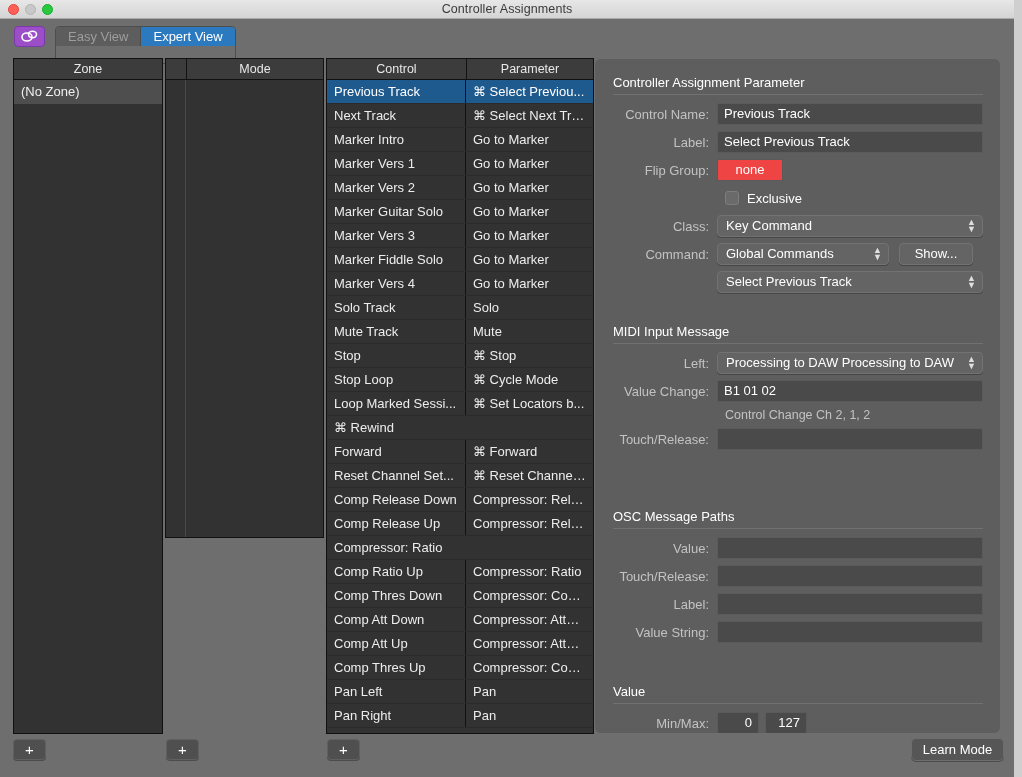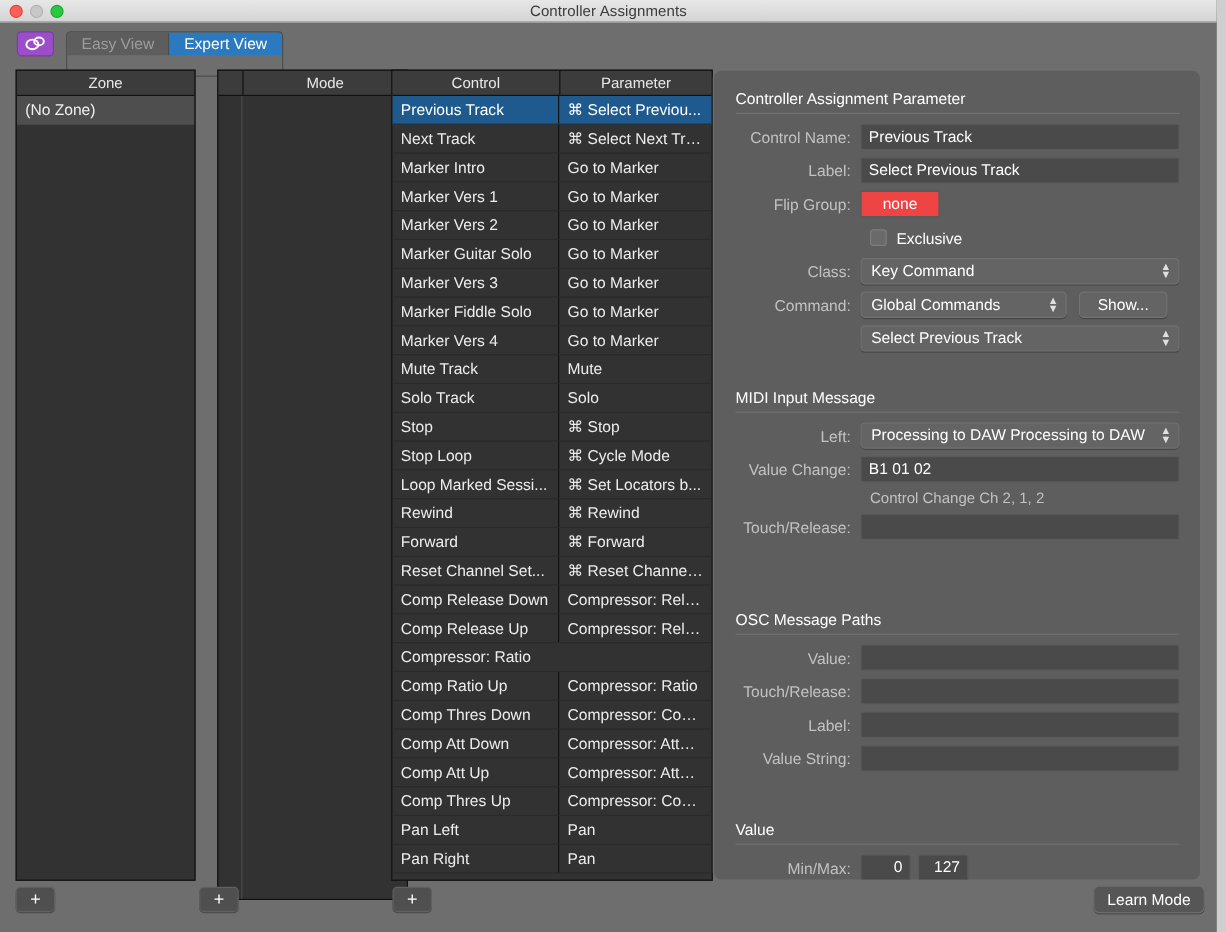--- a/index.html
+++ b/index.html
@@ -50,21 +50,21 @@
   }
   .seg .easy   { background: #5d5d5d; color: #9d9d9d; }
   .seg .expert { background: #2b7ac0; color: #ffffff; border-left: 1px solid #4d4d4d; }
 
   
   .tbl {
     position: absolute; top: 58px;
     border: 1px solid #111; background: #323232; overflow: hidden;
   }
   .tbl.zone  { left: 13px;  width: 150px; height: 676px; }
-  .tbl.mode  { left: 165px; width: 159px; height: 692px; margin-left: 16px; }
+  .tbl.mode  { left: 165px; width: 159px; height: 480px; }
   .tbl.ctrl  { left: 326px; width: 268px; height: 676px; }
 
   .thead { display: flex; height: 21px; background: #3c3c3c; border-bottom: 1px solid #111; }
   .th {
     flex: 1; text-align: center; font-size: 12.5px; color: #e8e8e8;
     line-height: 20px; overflow: hidden; white-space: nowrap;
   }
   .th + .th { border-left: 1px solid #111; }
   .th.narrow { flex: 0 0 20px; }
   .th.c1 { flex: 0 0 139px; }
@@ -256,41 +256,40 @@
           </div>
           <div class="row">
             <div class="cell c0">Marker Fiddle Solo</div>
             <div class="cell c1">Go to Marker</div>
           </div>
           <div class="row">
             <div class="cell c0">Marker Vers 4</div>
             <div class="cell c1">Go to Marker</div>
           </div>
           <div class="row">
+            <div class="cell c0">Solo Track</div>
+            <div class="cell c1">Solo</div>
+          </div>
+          <div class="row">
             <div class="cell c0">Mute Track</div>
             <div class="cell c1">Mute</div>
           </div>
           <div class="row">
-            <div class="cell c0">Solo Track</div>
-            <div class="cell c1">Solo</div>
-          </div>
-          <div class="row">
             <div class="cell c0">Stop</div>
             <div class="cell c1">⌘ Stop</div>
           </div>
           <div class="row">
             <div class="cell c0">Stop Loop</div>
             <div class="cell c1">⌘ Cycle Mode</div>
           </div>
           <div class="row">
             <div class="cell c0">Loop Marked Sessi...</div>
             <div class="cell c1">⌘ Set Locators b...</div>
           </div>
           <div class="row">
-            <div class="cell c0">Rewind</div>
             <div class="cell c1">⌘ Rewind</div>
           </div>
           <div class="row">
             <div class="cell c0">Forward</div>
             <div class="cell c1">⌘ Forward</div>
           </div>
           <div class="row">
             <div class="cell c0">Reset Channel Set...</div>
             <div class="cell c1">⌘ Reset Channel...</div>
           </div>

